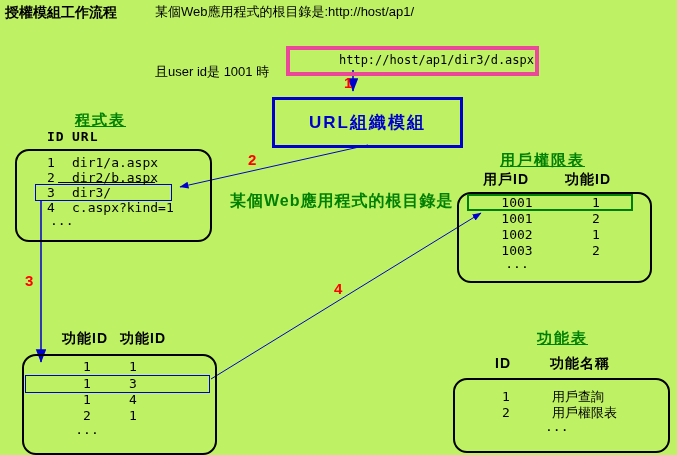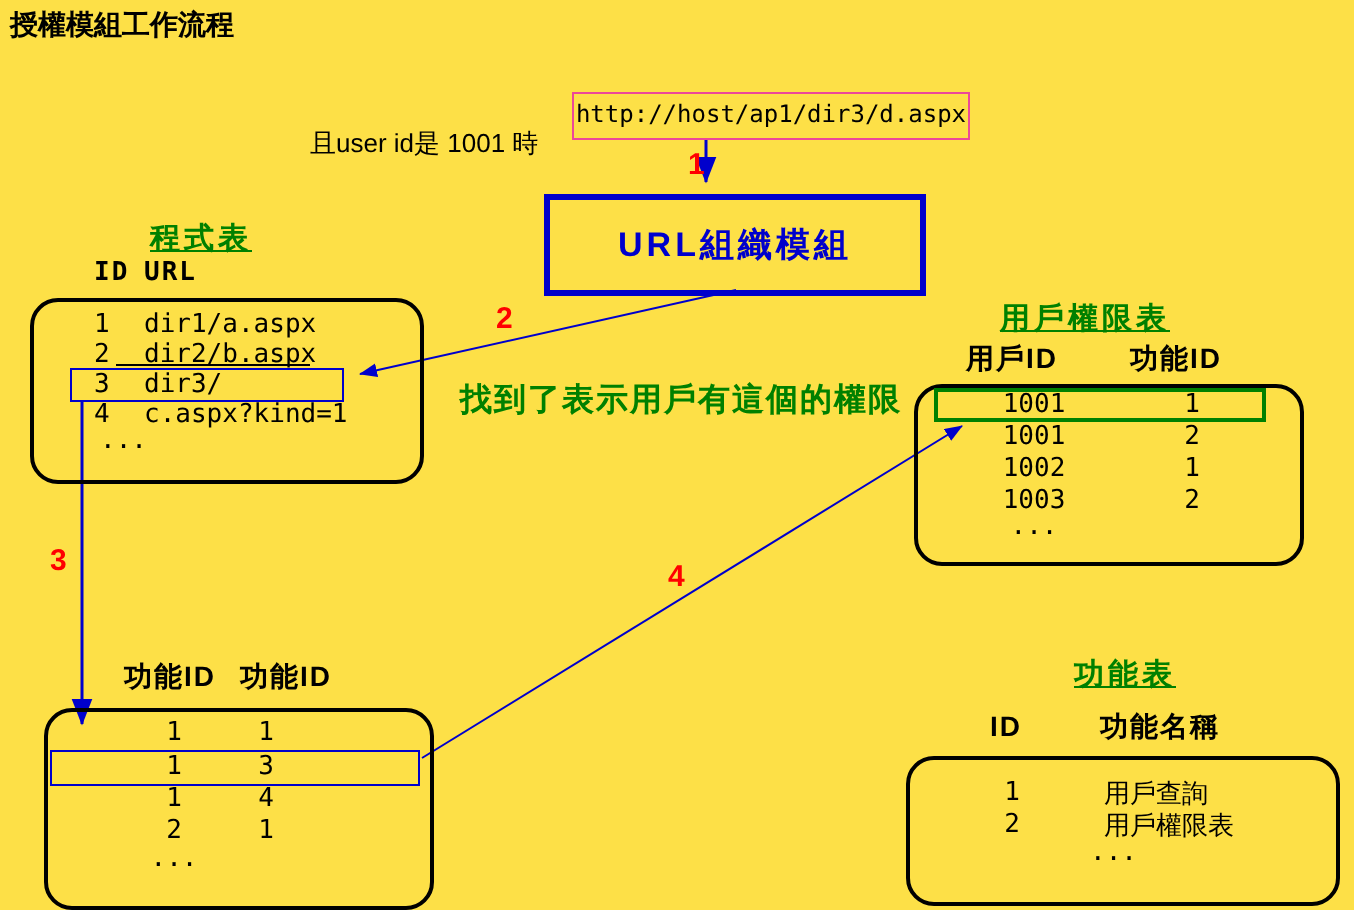--- a/index.html
+++ b/index.html
@@ -1,24 +1,24 @@
 <!DOCTYPE html>
 <html><head>
 <meta charset="utf-8">
 <style>
   html,body{margin:0;padding:0;background:#fff;}
-  .canvas{position:relative;width:677px;height:455px;background:#fde047;overflow:hidden;
+  .canvas{position:relative;width:677px;height:455px;background:#bef264;overflow:hidden;
           font-family:"Liberation Sans","DejaVu Sans",sans-serif;color:#000;}
   .abs{position:absolute;white-space:nowrap;line-height:1.15;}
   .b{font-weight:bold;}
   .t13{font-size:13px;}
   .t14{font-size:14px;}
   .mono{font-family:"DejaVu Sans Mono",monospace;}
-  .url-box{border:1px solid #ec4899;display:flex;align-items:center;justify-content:center;
-           font-size:12px;font-family:"DejaVu Sans Mono",monospace;}
+  .url-box{border:4px solid #ec4899;display:flex;align-items:center;justify-content:center;
+           font-size:12px;font-family:"DejaVu Sans Mono",monospace;padding-left:48px;}
   .module-box{border:3px solid #0000cc;display:flex;align-items:center;justify-content:center;
               color:#0000cc;font-weight:bold;font-size:17px;letter-spacing:2px;}
   .green-title{color:#008000;font-weight:bold;font-size:15px;text-decoration:underline;letter-spacing:2px;}
   .hdr{font-weight:bold;font-size:14px;letter-spacing:1px;text-align:center;}
   .round-box{border:2px solid #000;border-radius:14px;}
   .hl-blue{border:1px solid #0000cc;}
   .hl-green{border:2px solid #008000;}
   .red-step{color:#ff0000;font-weight:bold;font-size:15px;}
   .cell{position:absolute;font-size:13px;font-family:"DejaVu Sans Mono",monospace;white-space:nowrap;line-height:1.1;}
   .ctr{text-align:center;}
@@ -37,36 +37,37 @@
         <path d="M0,0 L9,3.5 L0,7 Z" fill="#0000cc"></path>
       </marker>
     </defs>
     <line x1="353" y1="70" x2="353" y2="91" stroke="#0000cc" stroke-width="1.5" marker-end="url(#ah)"></line>
     <line x1="368" y1="145" x2="180" y2="187" stroke="#0000cc" stroke-width="1" marker-end="url(#ah)"></line>
     <line x1="41" y1="200" x2="41" y2="362" stroke="#0000cc" stroke-width="1.5" marker-end="url(#ah)"></line>
     <line x1="211" y1="379" x2="481" y2="213" stroke="#0000cc" stroke-width="1" marker-end="url(#ah)"></line>
   </svg>
 
   <div class="abs b t14" style="left:5px;top:4px">授權模組工作流程</div>
+  <div class="abs t13" style="left:155px;top:5px">某個Web應用程式的根目錄是:http://host/ap1/</div>
 
   <div class="abs url-box" style="left:286px;top:46px;width:197px;height:22px">
     <span>http://host/ap1/dir3/d.aspx</span>
   </div>
   <div class="abs t13" style="left:155px;top:65px">且user id是 1001 時</div>
 
   <div class="abs red-step" style="left:344px;top:74px">1</div>
   <div class="abs red-step" style="left:248px;top:151px">2</div>
   <div class="abs red-step" style="left:25px;top:272px">3</div>
   <div class="abs red-step" style="left:334px;top:280px">4</div>
 
   <div class="abs module-box" style="left:272px;top:97px;width:185px;height:45px">
     <span>URL組織模組</span>
   </div>
 
-  <div class="abs msg" style="left:230px;top:192px">找到了表示用戶有這個的權限</div>
+  <div class="abs msg" style="left:230px;top:192px">某個Web應用程式的根目錄是</div>
 
   <div class="abs green-title" style="left:75px;top:111px">程式表</div>
   <div class="abs hdr mono" style="left:47px;top:130px;font-size:13px">ID</div>
   <div class="abs hdr mono" style="left:72px;top:130px;font-size:13px">URL</div>
   <div class="abs round-box" style="left:15px;top:149px;width:193px;height:89px"></div>
   <div class="abs hl-blue" style="left:35px;top:184px;width:135px;height:15px"></div>
   <div class="underline-mark" style="left:58px;top:182px;width:97px"></div>
 
   <div class="cell" style="left:47px;top:156px"><span>1</span></div>
   <div class="cell" style="left:72px;top:156px">dir1/a.aspx</div>

